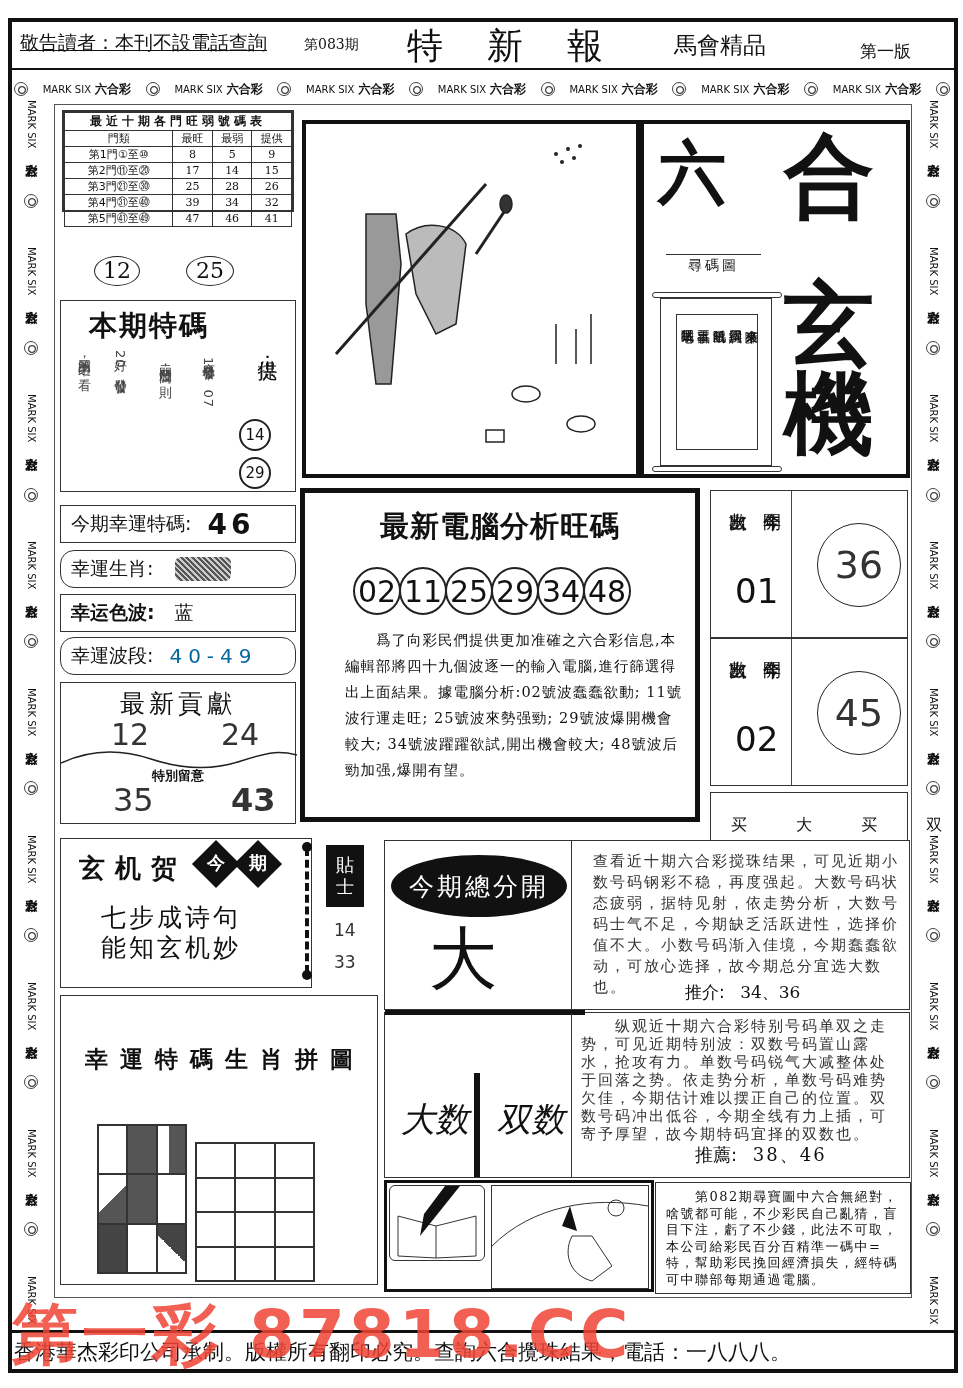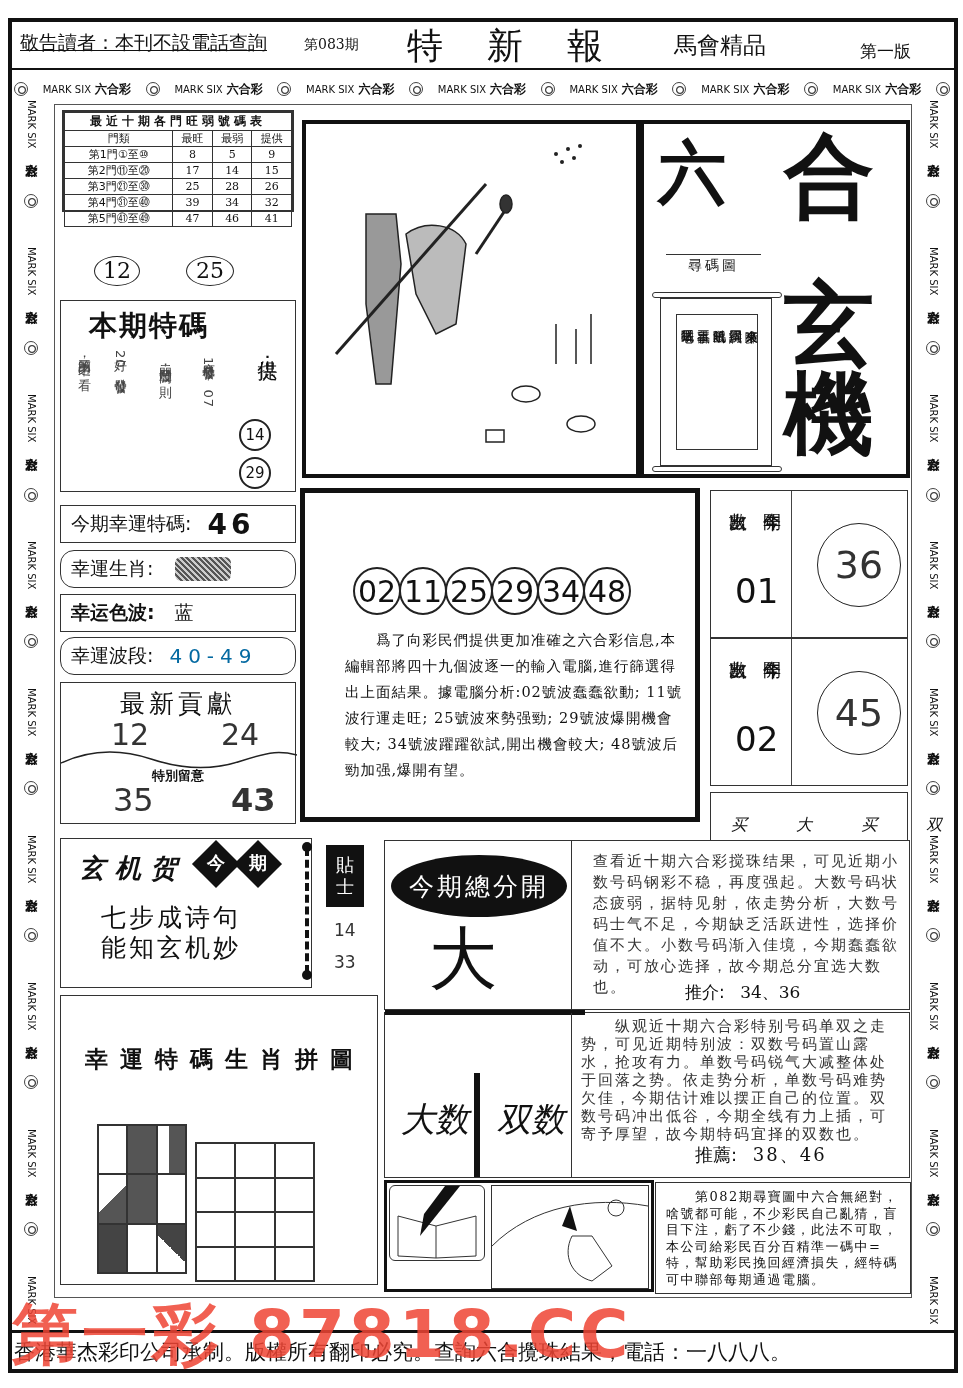--- a/index.html
+++ b/index.html
@@ -338,20 +338,21 @@
       <span style="writing-mode:vertical-rl;font-size:13px;line-height:14px;">來來啼多</span>
       <span style="writing-mode:vertical-rl;font-size:13px;line-height:14px;">洞四試得</span>
       <span style="writing-mode:vertical-rl;font-size:13px;line-height:14px;">出吼鸡飯</span>
       <span style="writing-mode:vertical-rl;font-size:13px;line-height:14px;">鼠三香事</span>
       <span style="writing-mode:vertical-rl;font-size:13px;line-height:14px;">老吼四猛</span>
     </div>
   </div>
 </div>
 
 <div class="abs computer">
+  <div class="abs comp-title">最新電腦分析旺碼</div>
   <div class="abs balls">
     <div class="ball">02</div>
     <div class="ball">11</div>
     <div class="ball">25</div>
     <div class="ball">29</div>
     <div class="ball">34</div>
     <div class="ball">48</div>
   </div>
   <div class="abs comp-text serif">　　爲了向彩民們提供更加准確之六合彩信息,本編輯部將四十九個波逐一的輸入電腦,進行篩選得出上面結果。據電腦分析:02號波蠢蠢欲動; 11號波行運走旺; 25號波來勢强勁; 29號波爆開機會較大; 34號波躍躍欲試,開出機會較大; 48號波后勁加强,爆開有望。</div>
 </div>
@@ -365,21 +366,21 @@
 </div>
 <div class="abs yearbox" style="top:638px;">
   <div class="abs" style="left:80px;top:0;height:146px;border-left:1px solid #444;"></div>
   <div class="lbl" style="left:16px;top:8px;writing-mode:vertical-rl;">出次數</div>
   <div class="lbl" style="left:50px;top:8px;writing-mode:vertical-rl;">今年開</div>
   <div class="abs" style="left:24px;top:80px;font-size:34px;">02</div>
   <div class="circle" style="left:106px;top:32px;width:84px;height:84px;border-width:1.5px;font-size:38px;color:#333;">45</div>
 </div>
 
 <div class="abs box poem">
-  <div class="abs serif" style="left:18px;top:12px;font-size:26px;font-weight:bold;letter-spacing:10px;font-style:italic;text-align:center;">玄机贺</div>
+  <div class="abs serif" style="left:18px;top:12px;font-size:26px;font-weight:bold;letter-spacing:10px;text-align:center;">玄机贺</div>
   <div class="abs" style="left:138px;top:8px;width:34px;height:34px;background:#111;transform:rotate(45deg);"></div>
   <div class="abs" style="left:138px;top:12px;width:34px;text-align:center;color:#fff;font-size:18px;font-weight:bold;">今</div>
   <div class="abs" style="left:180px;top:8px;width:34px;height:34px;background:#111;transform:rotate(45deg);"></div>
   <div class="abs" style="left:180px;top:12px;width:34px;text-align:center;color:#fff;font-size:18px;font-weight:bold;">期</div>
   <div class="abs" style="left:40px;top:64px;font-size:25px;letter-spacing:3px;line-height:30px;">七步成诗句</div>
   <div class="abs" style="left:40px;top:94px;font-size:25px;letter-spacing:3px;line-height:30px;">能知玄机妙</div>
 </div>
 <div class="abs dashline"></div>
 <div class="abs dot" style="left:302px;top:842px;"></div>
 <div class="abs dot" style="left:302px;top:970px;"></div>
@@ -396,21 +397,21 @@
   <div class="abs serif" style="left:44px;top:80px;font-size:68px;line-height:76px;">大</div>
   <div class="abs" style="left:198px;top:10px;width:316px;padding-left:10px;">
     <div class="small-cal">查看近十期六合彩搅珠结果，可见近期小数号码钢彩不稳，再度强起。大数号码状态疲弱，据特见射，依走势分析，大数号码士气不足，今期缺乏活跃进性，选择价值不大。小数号码渐入佳境，今期蠢蠢欲动，可放心选择，故今期总分宜选大数也。</div>
   </div>
   <div class="abs" style="left:300px;top:140px;font-size:17px;">
     <span>推介:</span>
     <span class="serif" style="margin-left:10px;">34、36</span>
   </div>
 </div>
 <div class="abs" style="left:710px;top:792px;width:198px;height:48px;border:1.5px solid #333;border-bottom:none;">
-  <div class="abs serif" style="left:20px;top:22px;font-size:16px;letter-spacing:22px;font-style:italic;white-space:nowrap;">买 大 买 双</div>
+  <div class="abs serif" style="left:20px;top:22px;font-size:16px;letter-spacing:22px;white-space:nowrap;">买 大 买 双</div>
 </div>
 
 <div class="abs" style="left:384px;top:1012px;width:526px;height:166px;border:1.5px solid #333;">
   <div class="abs" style="left:0;top:-3px;width:200px;border-top:5px solid #111;"></div>
   <div class="abs" style="left:186px;top:0;height:164px;border-left:1.5px solid #333;"></div>
   <div class="abs" style="left:89px;top:60px;width:6px;height:104px;background:#111;"></div>
   <div class="abs serif" style="left:16px;top:84px;font-size:34px;font-style:italic;">大数</div>
   <div class="abs serif" style="left:112px;top:84px;font-size:34px;font-style:italic;">双数</div>
   <div class="abs" style="left:196px;top:4px;width:322px;">
     <div class="small-cal" style="line-height:18px;">　　纵观近十期六合彩特别号码单双之走势，可见近期特别波：双数号码置山露水，抢攻有力。单数号码锐气大减整体处于回落之势。依走势分析，单数号码难势欠佳，今期估计难以摆正自己的位置。双数号码冲出低谷，今期全线有力上插，可寄予厚望，故今期特码宜择的双数也。</div>

